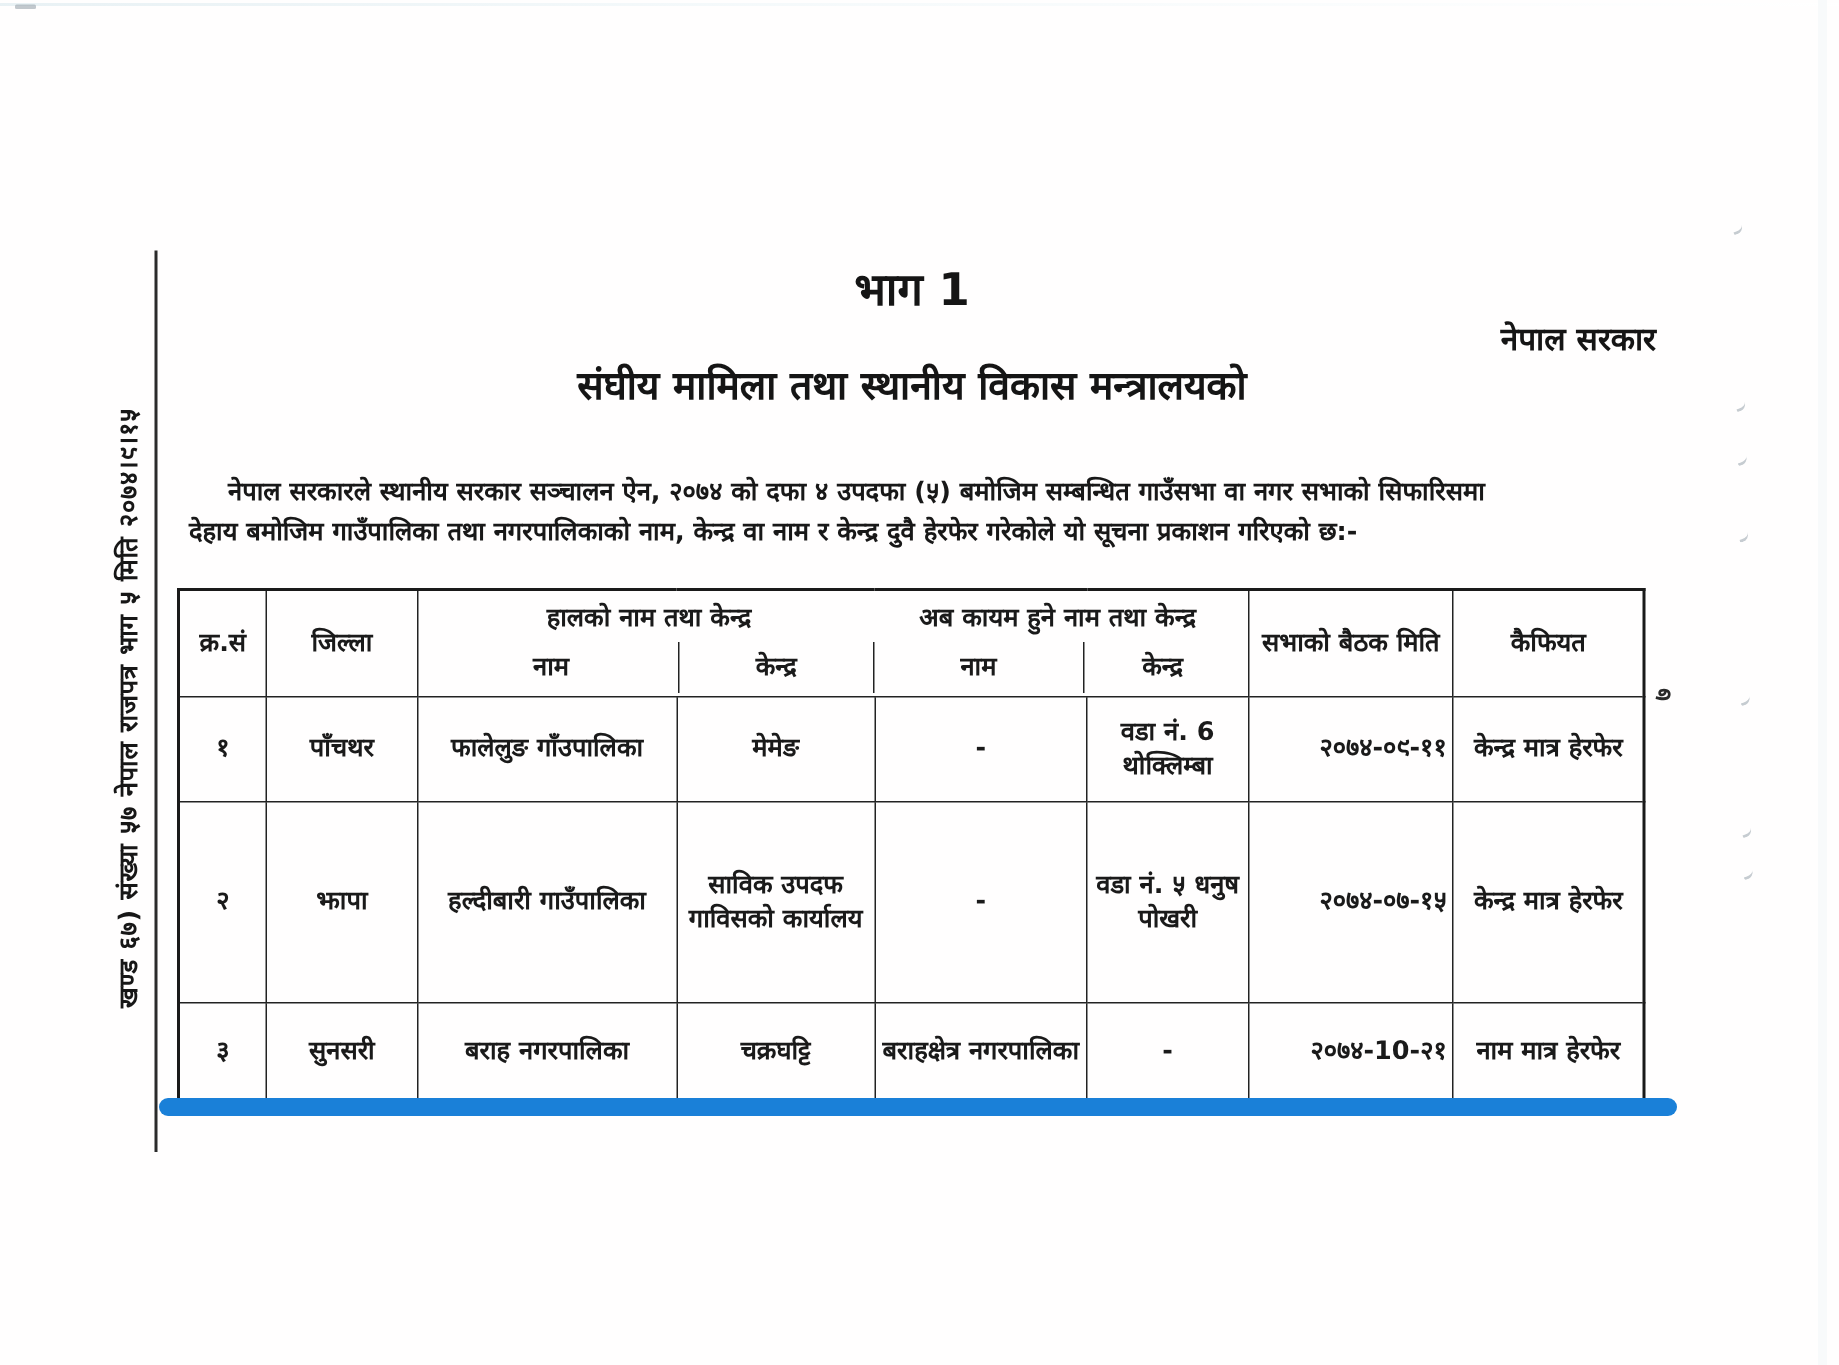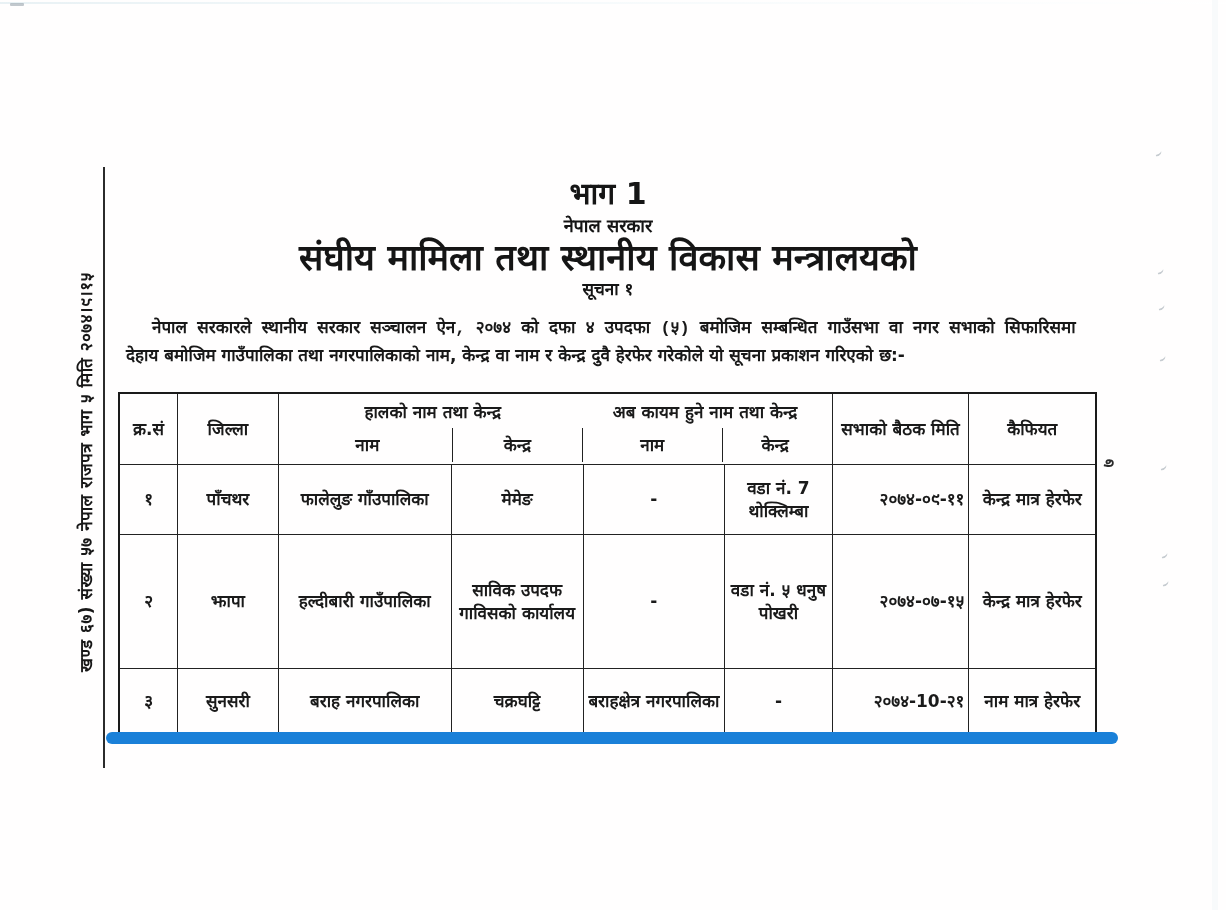--- a/index.html
+++ b/index.html
@@ -36,29 +36,29 @@
     position:absolute;left:1104px;top:452px;
     transform:rotate(-90deg);
     font-size:16px;font-weight:700;color:#2a2a2a;
   }
   
   .heading{
     position:absolute;left:112px;top:176px;width:992px;
     text-align:center;font-weight:700;color:#151515;
   }
   .h-part{font-size:30px;line-height:36px;}
-  .h-govt{font-size:18px;line-height:28px;}
-  .h-ministry{font-size:36px;line-height:36px;}
+  .h-govt{font-size:21px;line-height:28px;text-align:right;}
+  .h-ministry{font-size:26px;line-height:36px;}
   .h-notice{font-size:17px;line-height:26px;}
   
   .intro{
     position:absolute;left:110px;top:315px;width:1002px;
     font-size:17px;font-weight:700;line-height:27px;color:#181818;
   }
-  .intro .l1{text-indent:42px;white-space:nowrap;font-family:Liberation Mono, monospace;}
+  .intro .l1{text-indent:42px;white-space:nowrap;}
   .intro .l2{white-space:nowrap;margin-left:16px;}
   
   table.gz{
     position:absolute;left:118px;top:392px;width:979px;
     border-collapse:collapse;table-layout:fixed;
     font-size:17px;font-weight:700;color:#1a1a1a;text-align:center;
   }
   table.gz th,table.gz td{
     border:1.6px solid #222222;
     padding:2px 4px;vertical-align:middle;line-height:23px;
@@ -103,21 +103,20 @@
   <div class="right-scan-edge"></div>
 
   <div class="side-rule"></div>
   <div class="side-label">खण्ड ६७) संख्या ५७ नेपाल राजपत्र भाग ५ मिति २०७४।९।१५</div>
   <div class="page-num">७</div>
 
   <div class="heading">
     <div class="h-part">भाग 1</div>
     <div class="h-govt">नेपाल सरकार</div>
     <div class="h-ministry">संघीय मामिला तथा स्थानीय विकास मन्त्रालयको</div>
-    <div class="h-notice">सूचना १</div>
   </div>
 
   <div class="intro">
     <div class="l1">नेपाल सरकारले स्थानीय सरकार सञ्चालन ऐन, २०७४ को दफा ४ उपदफा (५) बमोजिम सम्बन्धित गाउँसभा वा नगर सभाको सिफारिसमा</div>
     <div class="l2">देहाय बमोजिम गाउँपालिका तथा नगरपालिकाको नाम, केन्द्र वा नाम र केन्द्र दुवै हेरफेर गरेकोले यो सूचना प्रकाशन गरिएको छ:-</div>
   </div>
 
   <table class="gz">
     <colgroup>
       <col style="width:6%">
@@ -149,21 +148,21 @@
       </td>
       <th>सभाको बैठक मिति</th>
       <th>कैफियत</th>
     </tr>
     <tr class="r1">
       <td>१</td>
       <td>पाँचथर</td>
       <td>फालेलुङ गाँउपालिका</td>
       <td>मेमेङ</td>
       <td>-</td>
-      <td>वडा नं. 7 थोक्लिम्बा</td>
+      <td>वडा नं. 6 थोक्लिम्बा</td>
       <td class="date">२०७४-०९-११</td>
       <td>केन्द्र मात्र हेरफेर</td>
     </tr>
     <tr class="r2">
       <td>२</td>
       <td>झापा</td>
       <td>हल्दीबारी गाउँपालिका</td>
       <td>साविक उपदफ गाविसको कार्यालय</td>
       <td>-</td>
       <td>वडा नं. ५ धनुष पोखरी</td>

